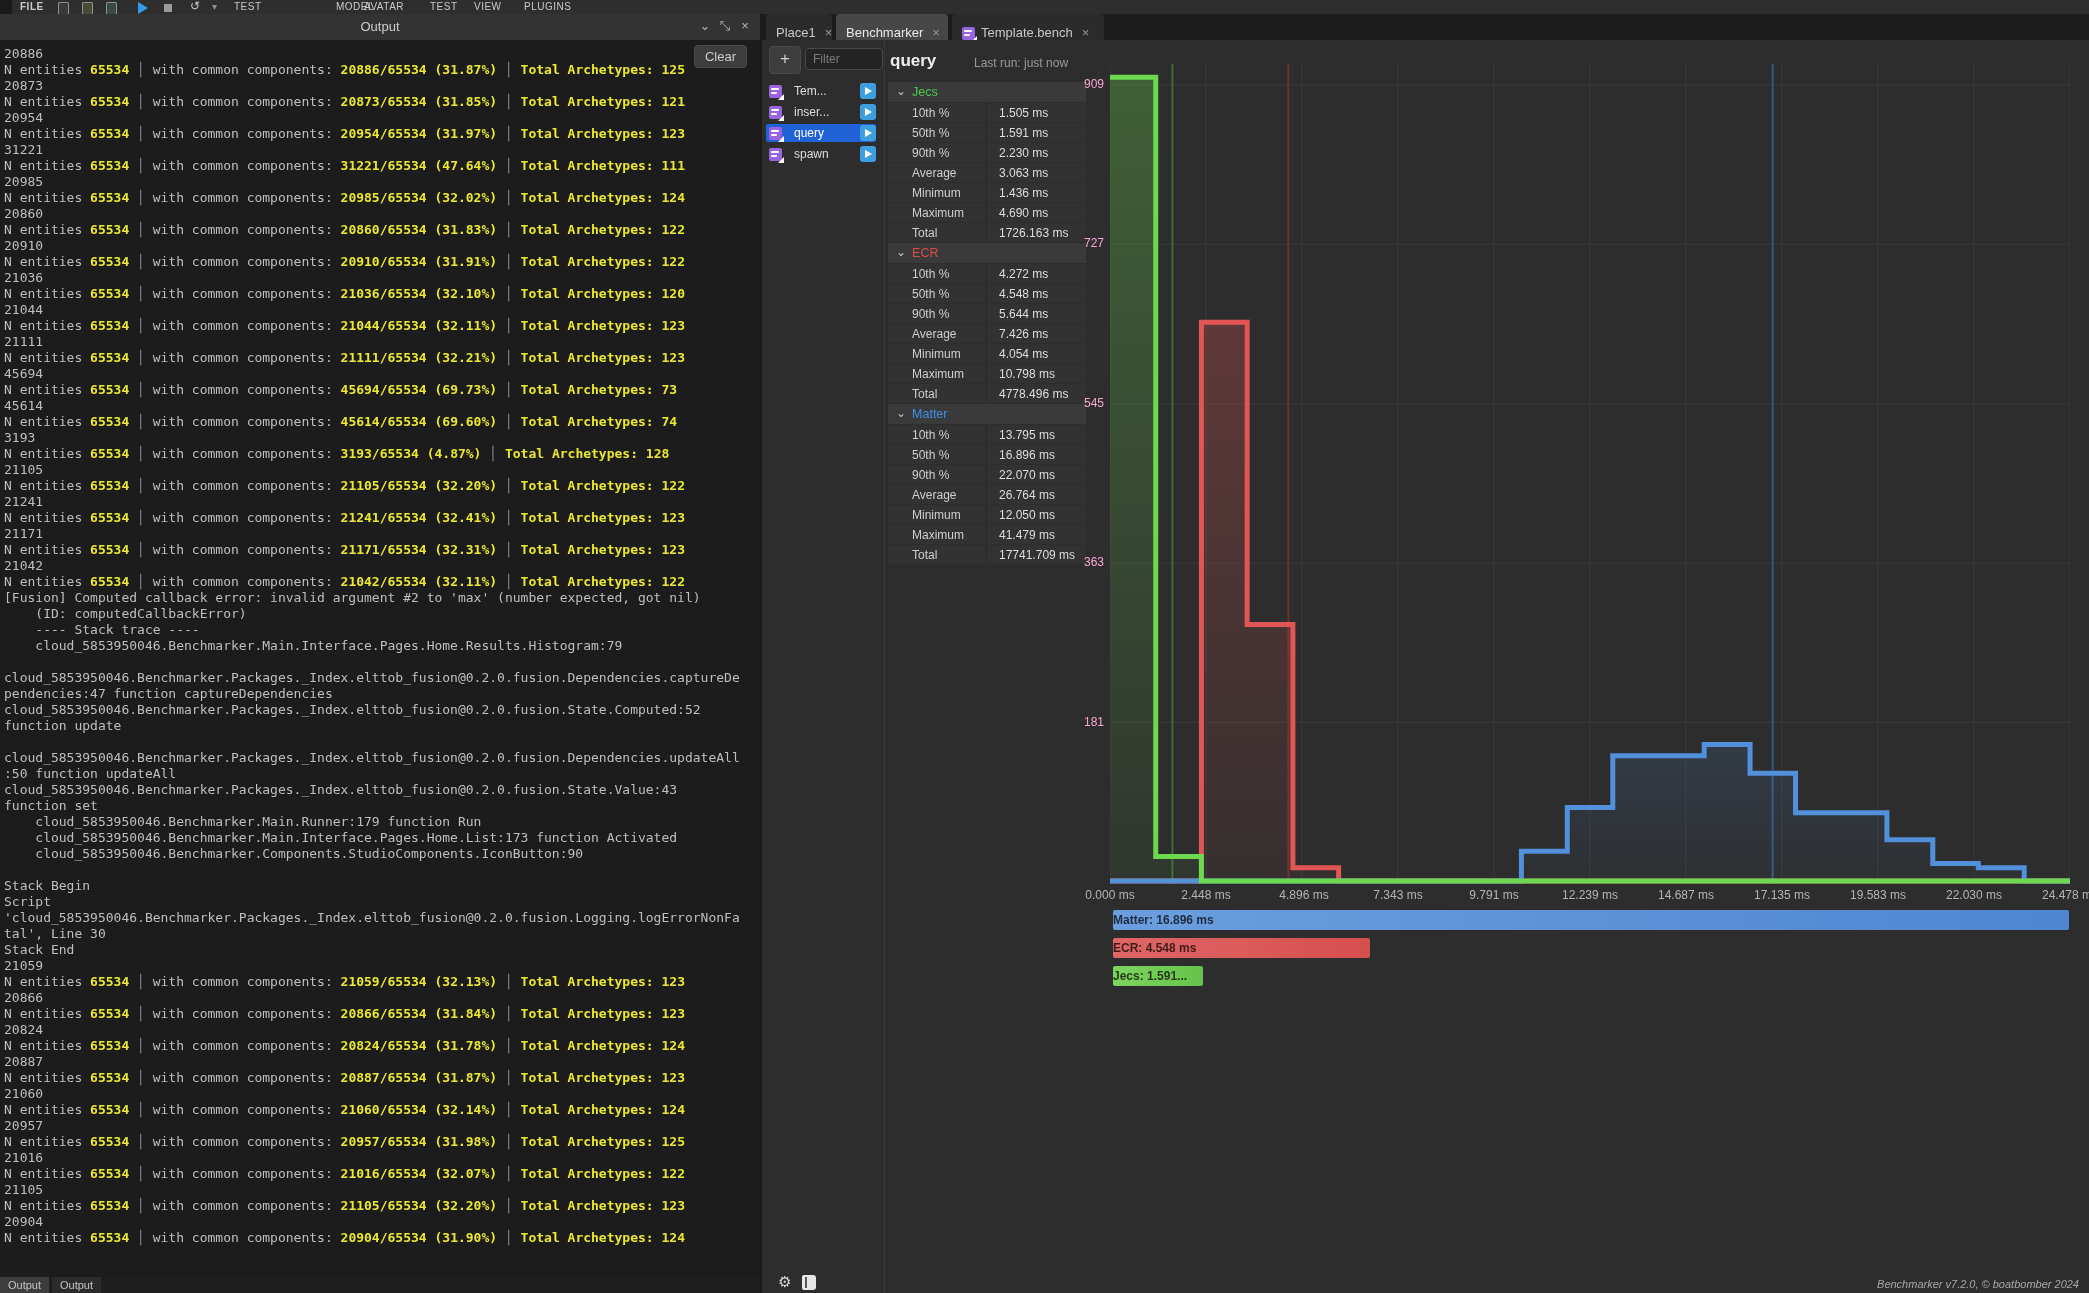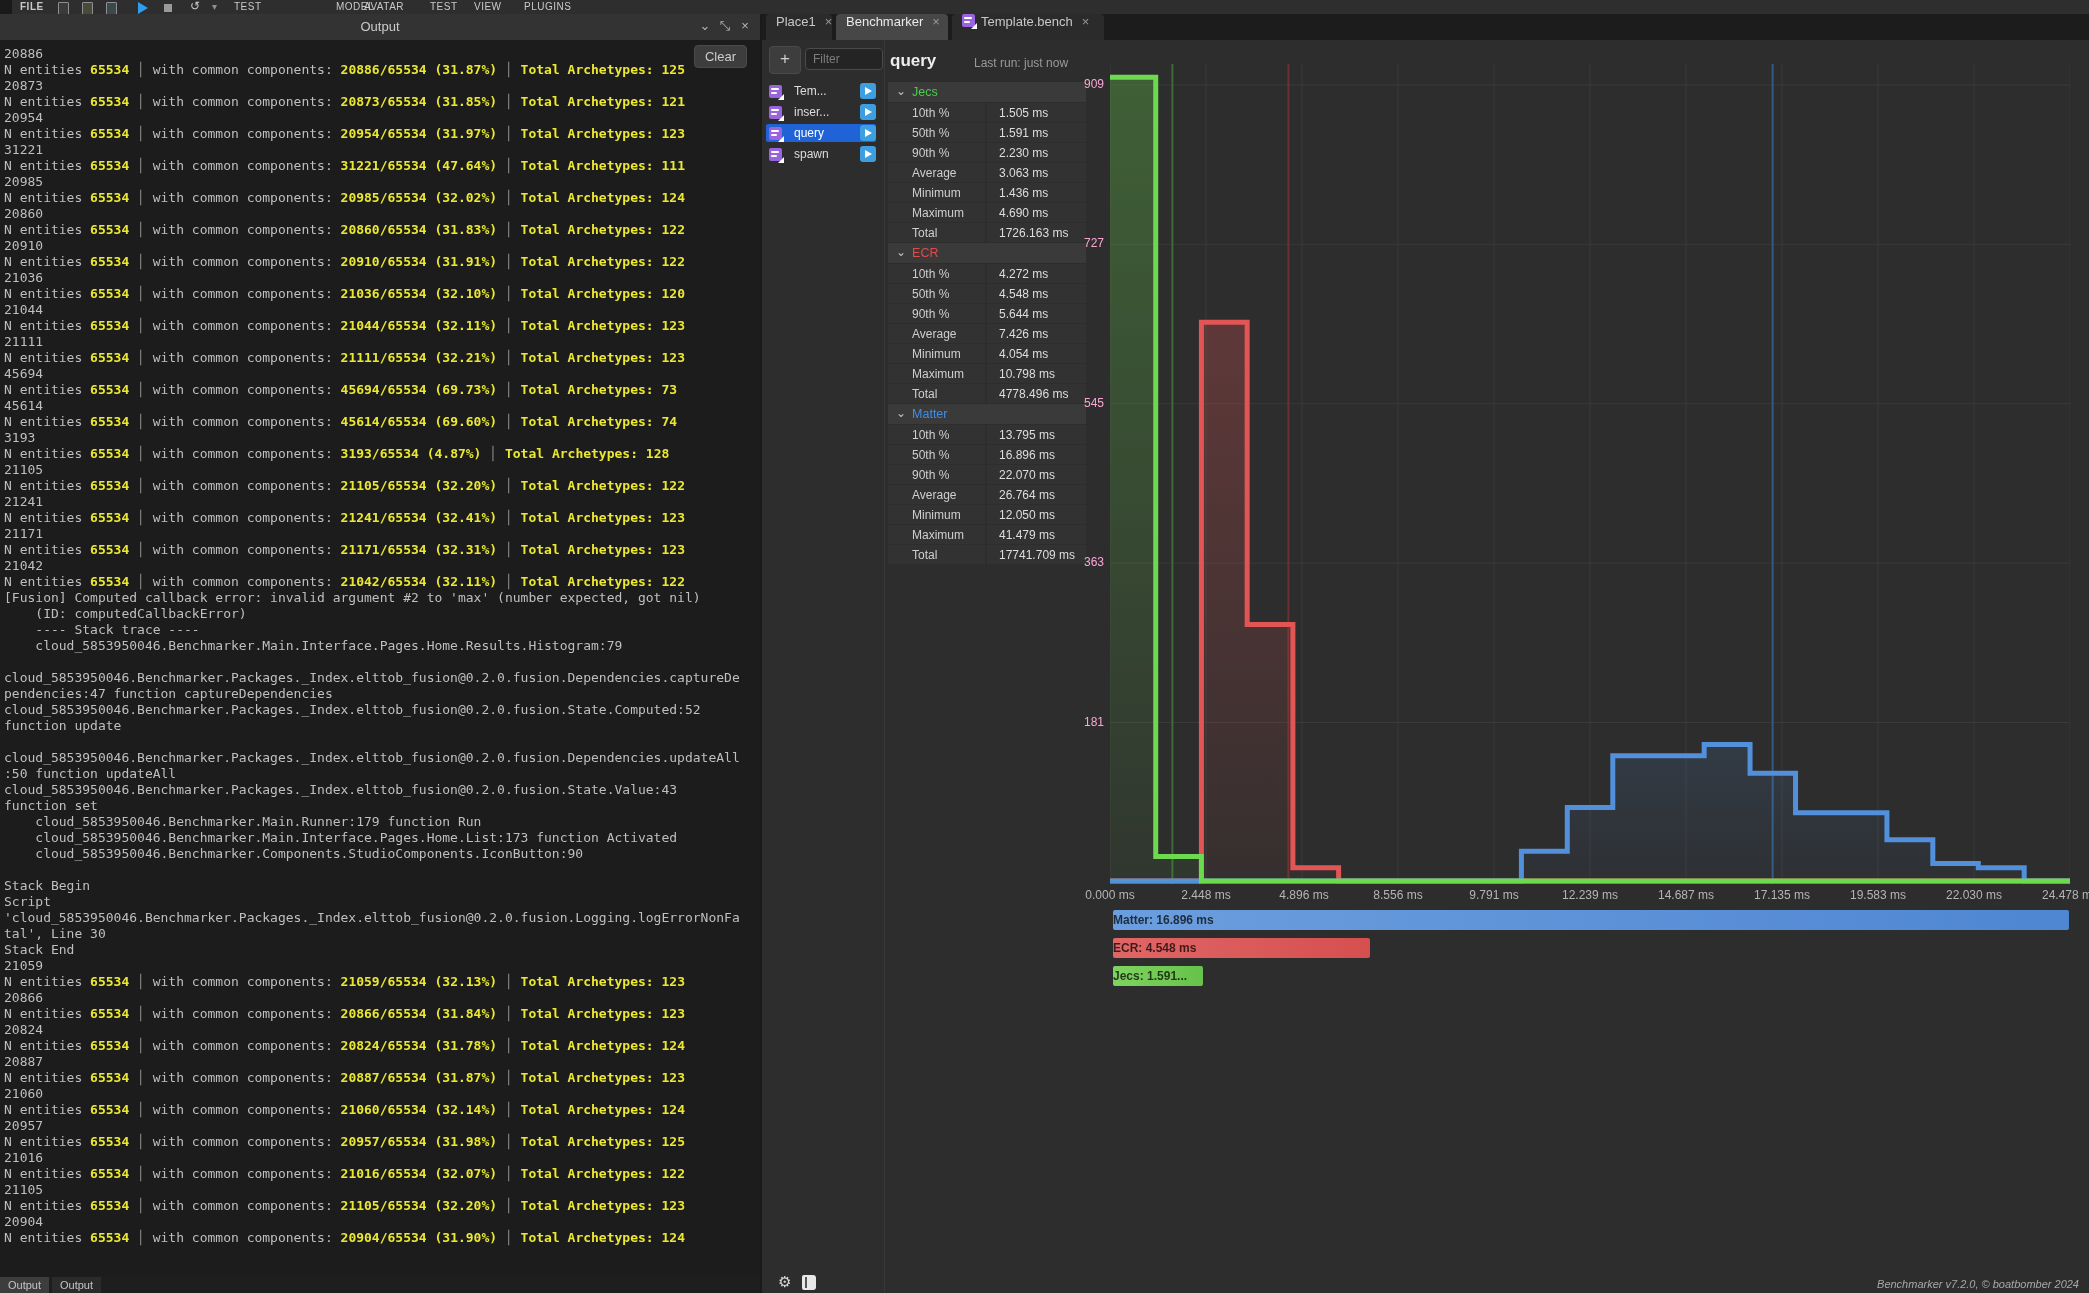--- a/index.html
+++ b/index.html
@@ -22,21 +22,21 @@
   .seg-w{color:#bfbfbf;}
   .seg-y{color:#ebe832;font-weight:bold;}
   .seg-s{color:#8f8f8f;}
   #clear-btn{position:absolute;right:13px;top:5px;background:#3d3d3d;border:1px solid #4a4a4a;border-radius:4px;
              color:#cccccc;font-size:13px;padding:3px 10px;}
   #output-bottom{position:absolute;left:0;top:1277px;width:760px;height:16px;background:#1e1e1e;}
   .bottab{position:absolute;top:0;height:16px;line-height:16px;font-size:11px;color:#c4c4c4;padding:0 8px;background:#2b2b2b;}
   
   #bm-tabbar{position:absolute;left:762px;top:14px;width:1327px;height:26px;background:#1c1c1c;}
   .bm-tab{position:absolute;top:0;height:26px;background:#2b2b2b;border-radius:4px 4px 0 0;color:#c8c8c8;
-          font-size:13px;display:flex;align-items:flex-start;padding:0 10px;box-sizing:border-box;white-space:nowrap;}
+          font-size:13px;display:flex;align-items:flex-end;padding:0 10px;box-sizing:border-box;white-space:nowrap;}
   .bm-tab.active{background:#474747;color:#eaeaea;}
   .tab-close{margin-left:9px;color:#9a9a9a;font-size:13px;}
   #bm-panel{position:absolute;left:762px;top:40px;width:1327px;height:1253px;background:#2d2d2d;}
   #list-divider{position:absolute;left:122px;top:0;width:1px;height:1253px;background:#383838;}
   
   #add-btn{position:absolute;left:7px;top:6px;width:30px;height:26px;background:#3d3d3d;border:1px solid #4a4a4a;
            border-radius:4px;color:#cfcfcf;font-size:17px;text-align:center;line-height:24px;}
   #filter-input{position:absolute;left:43px;top:8px;width:62px;height:20px;background:#242424;border:1px solid #4a4a4a;
                 border-radius:4px;color:#e0e0e0;font-size:12px;padding:0 7px;outline:none;}
   #filter-input::placeholder{color:#7d7d7d;}
@@ -337,21 +337,21 @@
       </span>
     <div id="bm-footer">Benchmarker v7.2.0, © boatbomber 2024</div>
   <span class="ytick" style="left: 286px; top: 37.0161px;">909</span>
       <span class="ytick" style="left: 286px; top: 196.388px;">727</span>
       <span class="ytick" style="left: 286px; top: 355.76px;">545</span>
       <span class="ytick" style="left: 286px; top: 515.132px;">363</span>
       <span class="ytick" style="left: 286px; top: 674.504px;">181</span>
       <span class="xtick" style="left: 348px;">0.000 ms</span>
       <span class="xtick" style="left: 444.008px;">2.448 ms</span>
       <span class="xtick" style="left: 542px;">4.896 ms</span>
-      <span class="xtick" style="left: 635.984px;">8.556 ms</span>
+      <span class="xtick" style="left: 635.984px;">7.343 ms</span>
       <span class="xtick" style="left: 731.992px;">9.791 ms</span>
       <span class="xtick" style="left: 828px;">12.239 ms</span>
       <span class="xtick" style="left: 924.008px;">14.687 ms</span>
       <span class="xtick" style="left: 1020.02px;">17.135 ms</span>
       <span class="xtick" style="left: 1116.02px;">19.583 ms</span>
       <span class="xtick" style="left: 1211.99px;">22.030 ms</span>
       <span class="xtick" style="left: 1308px;">24.478 ms</span>
       <div class="legend-bar" style="top: 870px; width: 956px; background: linear-gradient(90deg, rgb(107, 158, 222), rgb(79, 134, 210));">
         <span>Matter: 16.896 ms</span>
       </div>

